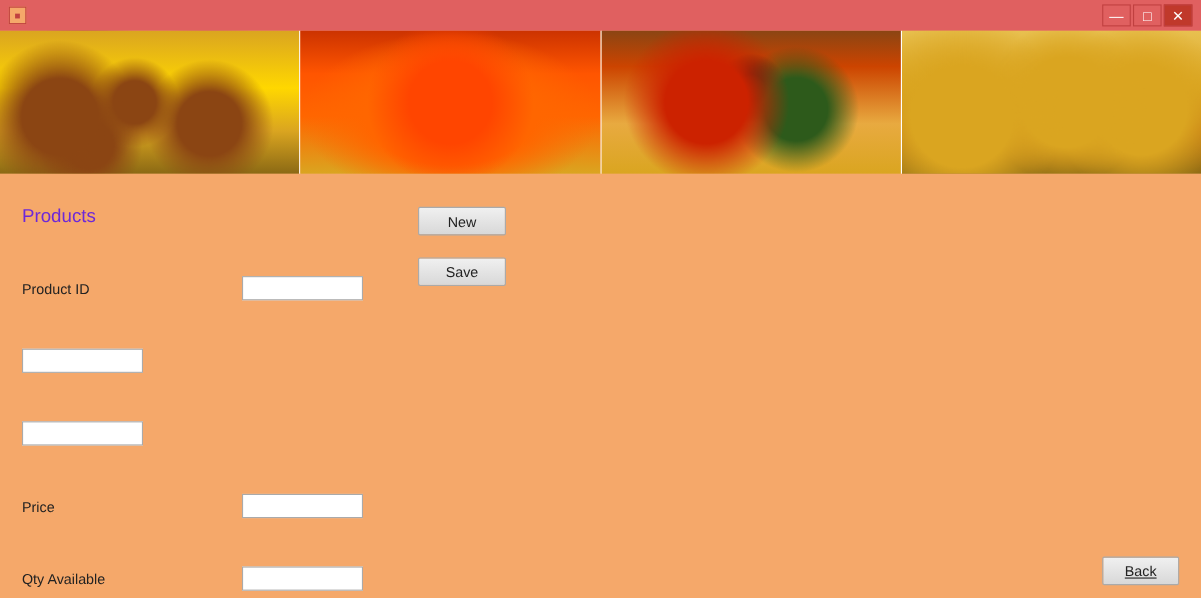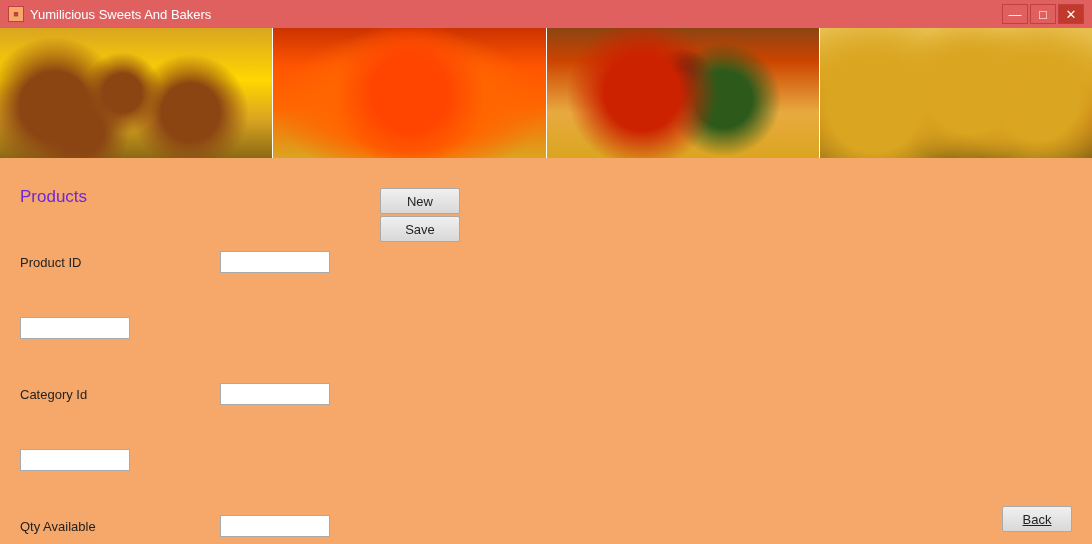--- a/index.html
+++ b/index.html
@@ -118,21 +118,21 @@
       outline: none;
     }
 
     
     .button-group {
       position: absolute;
       left: 380px;
       top: 30px;
       display: flex;
       flex-direction: column;
-      gap: 2px;
+      gap: 20px;
     }
     .action-btn {
       width: 80px;
       height: 26px;
       background: linear-gradient(to bottom, #f0f0f0, #d8d8d8);
       border: 1px solid #aaa;
       border-radius: 2px;
       font-size: 13px;
       cursor: pointer;
       color: #222;
@@ -183,21 +183,20 @@
         radial-gradient(circle at 80% 55%, #DAA520 18%, transparent 35%),
         linear-gradient(to bottom, #E8C050 0%, #DAA520 40%, #C07010 70%, #8B6914 100%);
     }
   </style>
 </head>
 <body>
 
 <div class="title-bar">
   <div class="title-bar-left">
     <div class="title-bar-icon">■</div>
-    <span class="title-bar-title">Yumilicious Sweets And Bakers</span>
   </div>
   <div class="title-bar-controls">
     <button class="title-bar-btn">—</button>
     <button class="title-bar-btn">□</button>
     <button class="title-bar-btn close">✕</button>
   </div>
 </div>
 
 <div class="image-banner">
   <div class="banner-img banner-food-1"></div>
@@ -214,26 +213,26 @@
     <div class="form-row">
       <label class="form-label">Product ID</label>
       <input class="form-input" type="text" style="">
     </div>
 
     <div class="form-row">
       <input class="form-input" type="text" style="">
     </div>
 
     <div class="form-row">
-      <label class="form-label">Category Id</label>
-      <input class="form-input" type="text" style="">
-    </div>
-
-
-    <div class="form-row">
+      <input class="form-input" type="text" style="">
+    </div>
+
+
+    <div class="form-row">
+      <label class="form-label">Price</label>
       <input class="form-input" type="text" style="">
     </div>
 
     <div class="form-row">
       <label class="form-label">Qty Available</label>
       <input class="form-input" type="text" style="">
     </div>
   </div>
 
   <div class="button-group">

